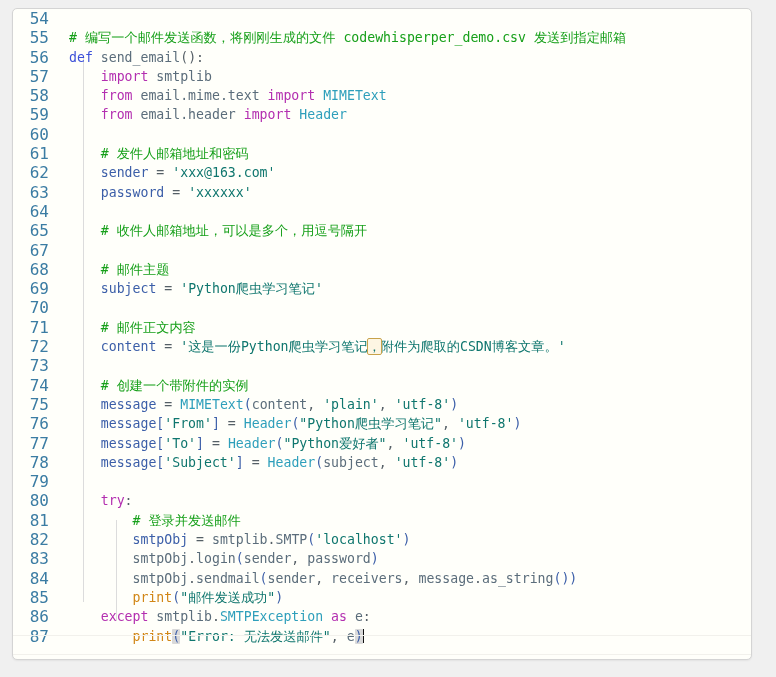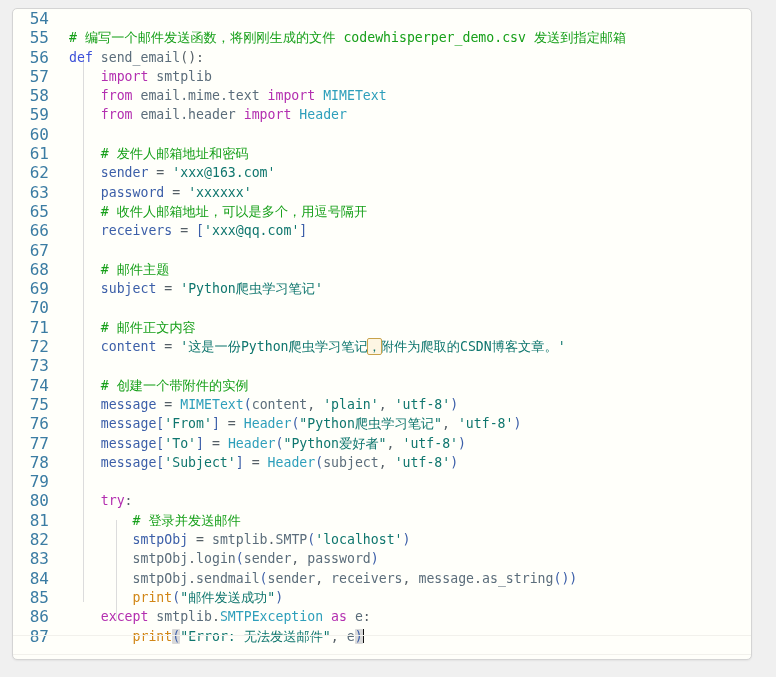--- a/index.html
+++ b/index.html
@@ -137,24 +137,24 @@
     <div class="code-line"><span class="ln">59</span><span class="code-text">    <span class="c-keyword">from</span> <span class="c-ident">email.header</span> <span class="c-keyword">import</span> <span class="c-type">Header</span></span></div>
 
     <div class="code-line"><span class="ln">60</span><span class="code-text"></span></div>
 
     <div class="code-line"><span class="ln">61</span><span class="code-text">    <span class="c-comment"># 发件人邮箱地址和密码</span></span></div>
 
     <div class="code-line"><span class="ln">62</span><span class="code-text">    <span class="c-var">sender</span> <span class="c-punct">=</span> <span class="c-str">'xxx@163.com'</span></span></div>
 
     <div class="code-line"><span class="ln">63</span><span class="code-text">    <span class="c-var">password</span> <span class="c-punct">=</span> <span class="c-str">'xxxxxx'</span></span></div>
 
+    <div class="code-line"><span class="ln">64</span><span class="code-text"></span></div>
 
     <div class="code-line"><span class="ln">65</span><span class="code-text">    <span class="c-comment"># 收件人邮箱地址，可以是多个，用逗号隔开</span></span></div>
 
-    <div class="code-line"><span class="ln">66</span><span class="code-text">    <span class="c-var">receivers</span> <span class="c-punct">=</span> <span class="c-paren">[</span><span class="c-str">'xxx@qq.com'</span><span class="c-paren">]</span></span></div>
 
     <div class="code-line"><span class="ln">67</span><span class="code-text"></span></div>
 
     <div class="code-line"><span class="ln">68</span><span class="code-text">    <span class="c-comment"># 邮件主题</span></span></div>
 
     <div class="code-line"><span class="ln">69</span><span class="code-text">    <span class="c-var">subject</span> <span class="c-punct">=</span> <span class="c-str">'Python爬虫学习笔记'</span></span></div>
 
     <div class="code-line"><span class="ln">70</span><span class="code-text"></span></div>
 
     <div class="code-line"><span class="ln">71</span><span class="code-text">    <span class="c-comment"># 邮件正文内容</span></span></div>

